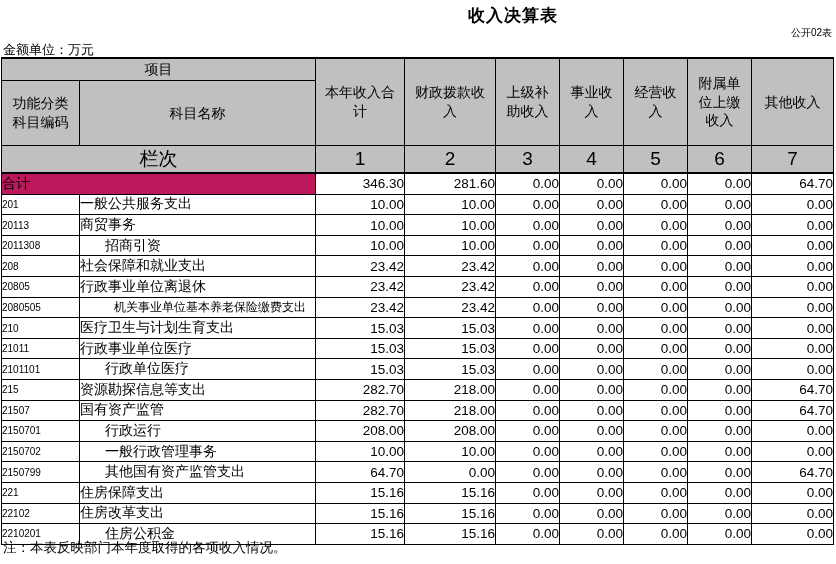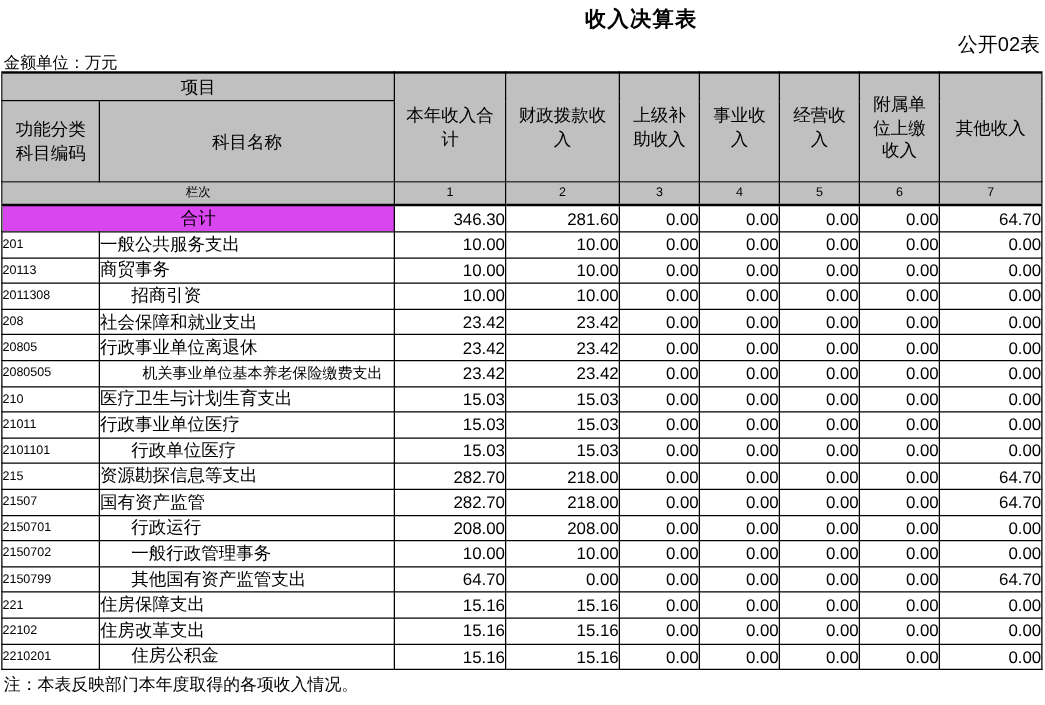--- a/index.html
+++ b/index.html
@@ -9,21 +9,21 @@
     font-family:"Liberation Sans","DejaVu Sans",sans-serif;
     overflow:hidden;
   }
   .page-title{
     position:absolute;top:4px;left:468px;
     font-size:17px;font-weight:bold;letter-spacing:1px;
     white-space:nowrap;
   }
   .pub-code{
     position:absolute;top:26px;right:4px;
-    font-size:16px;white-space:nowrap;
+    font-size:10px;white-space:nowrap;
   }
   .meta-row{
     position:absolute;top:41px;left:3px;right:4px;
     display:flex;justify-content:space-between;
     font-size:13px;white-space:nowrap;
   }
   table.income{
     position:absolute;top:57px;left:1px;width:692px;
     border-collapse:collapse;table-layout:fixed;
     border:1px solid #000;border-top:2px solid #000;
@@ -35,24 +35,24 @@
   }
   thead th{
     background:#c0c0c0;
     text-align:center;vertical-align:middle;
     font-size:14px;
     white-space:pre-line;
     line-height:1.35;
   }
   tr.r-project th{height:21px;}
   tr.r-sub th{height:64px;}
-  tr.r-lanci th{height:17px;font-size:10px;}
+  tr.r-lanci th{height:17px;font-size:19px;}
   tr.r-total td{height:20px;border-top:2px solid #000;}
   tr.r-total td.lbl{
-    background:#d946ef;text-align:center;font-size:14px;
+    background:#be185d;text-align:left;font-size:14px;
   }
   tr.r-total td.num{font-weight:normal;}
   td.num{
     text-align:right;padding-right:3px;font-size:13.5px;
     background:#ffffff;
   }
   tbody tr.data td{height:19.6px;}
   td.code{
     text-align:left;padding-left:3px;font-size:10px;
     background:#ffffff;

